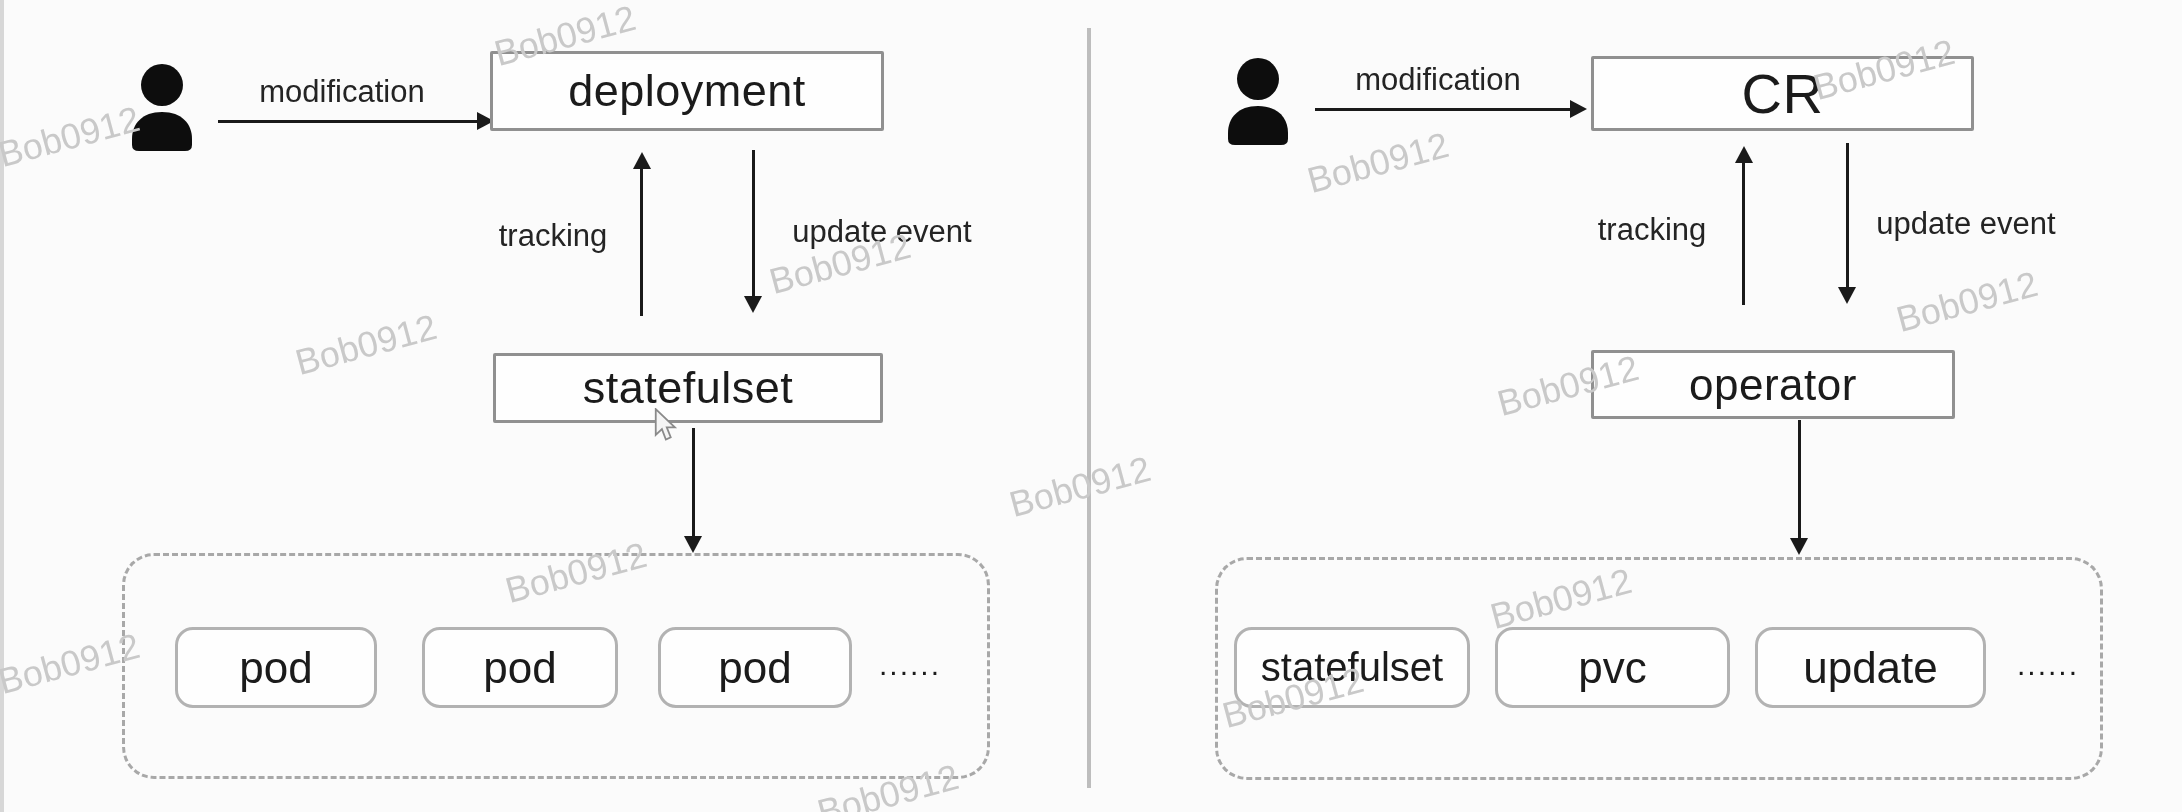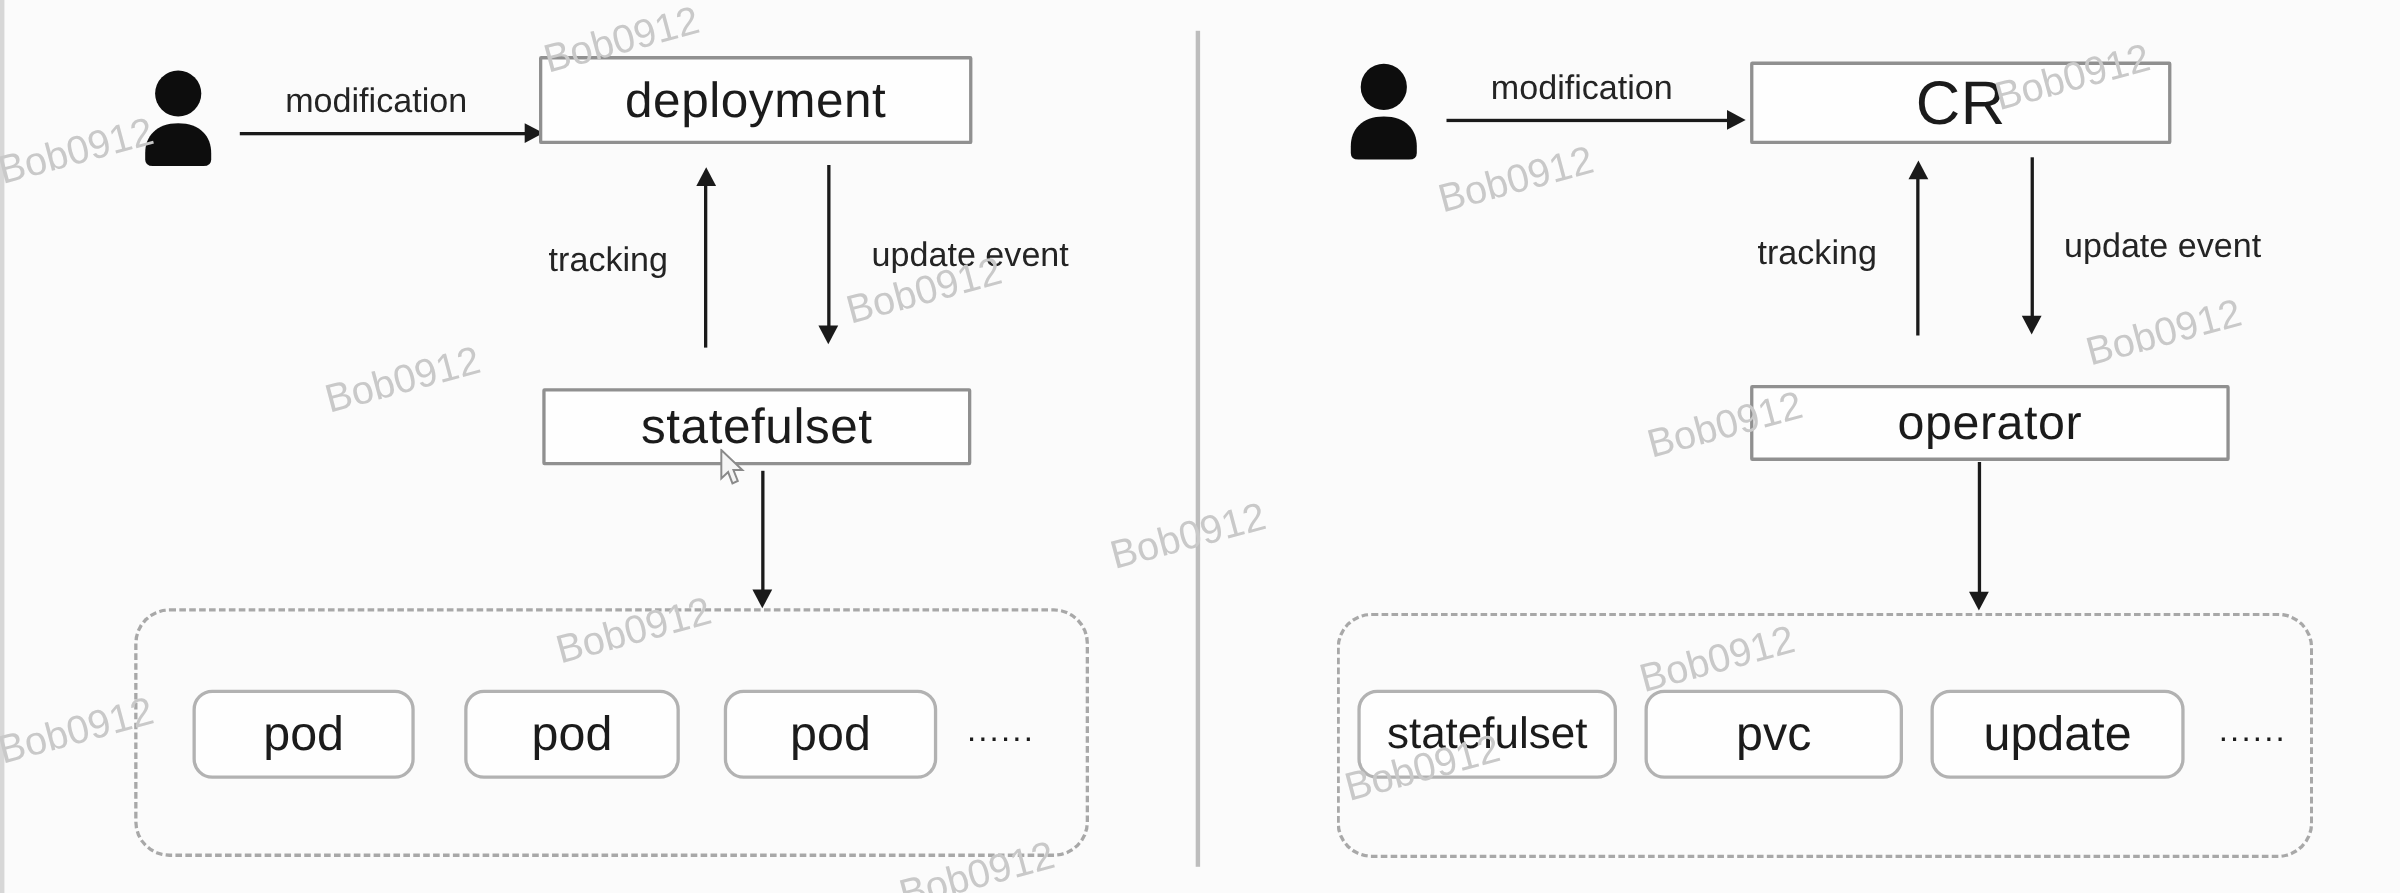--- a/index.html
+++ b/index.html
@@ -136,21 +136,21 @@
     <div class="node" style="left:1591px;top:56px;width:383px;height:75px;font-size:56px;">CR</div>
 
     <div class="aline" style="left:1742px;top:160px;width:3px;height:145px;"></div>
     <div class="ahead up" style="left:1735px;top:146px;"></div>
     <div class="lbl" style="left:1567px;top:212px;width:170px;">tracking</div>
 
     <div class="aline" style="left:1846px;top:143px;width:3px;height:146px;"></div>
     <div class="ahead down" style="left:1838px;top:287px;"></div>
     <div class="lbl" style="left:1846px;top:206px;width:240px;">update event</div>
 
-    <div class="node" style="left:1591px;top:350px;width:436px;height:69px;font-size:44px;">operator</div>
+    <div class="node" style="left:1591px;top:350px;width:364px;height:69px;font-size:44px;">operator</div>
 
     <div class="aline" style="left:1798px;top:420px;width:3px;height:120px;"></div>
     <div class="ahead down" style="left:1790px;top:538px;"></div>
 
     <div class="dashed-group" style="left:1215px;top:557px;width:888px;height:223px;"></div>
     <div class="res" style="left:1234px;top:627px;width:236px;height:81px;font-size:40px;">statefulset</div>
     <div class="res" style="left:1495px;top:627px;width:235px;height:81px;">pvc</div>
     <div class="res" style="left:1755px;top:627px;width:231px;height:81px;">update</div>
     <div class="ellipsis" style="left:2008px;top:655px;width:80px;">......</div>
   </div>

